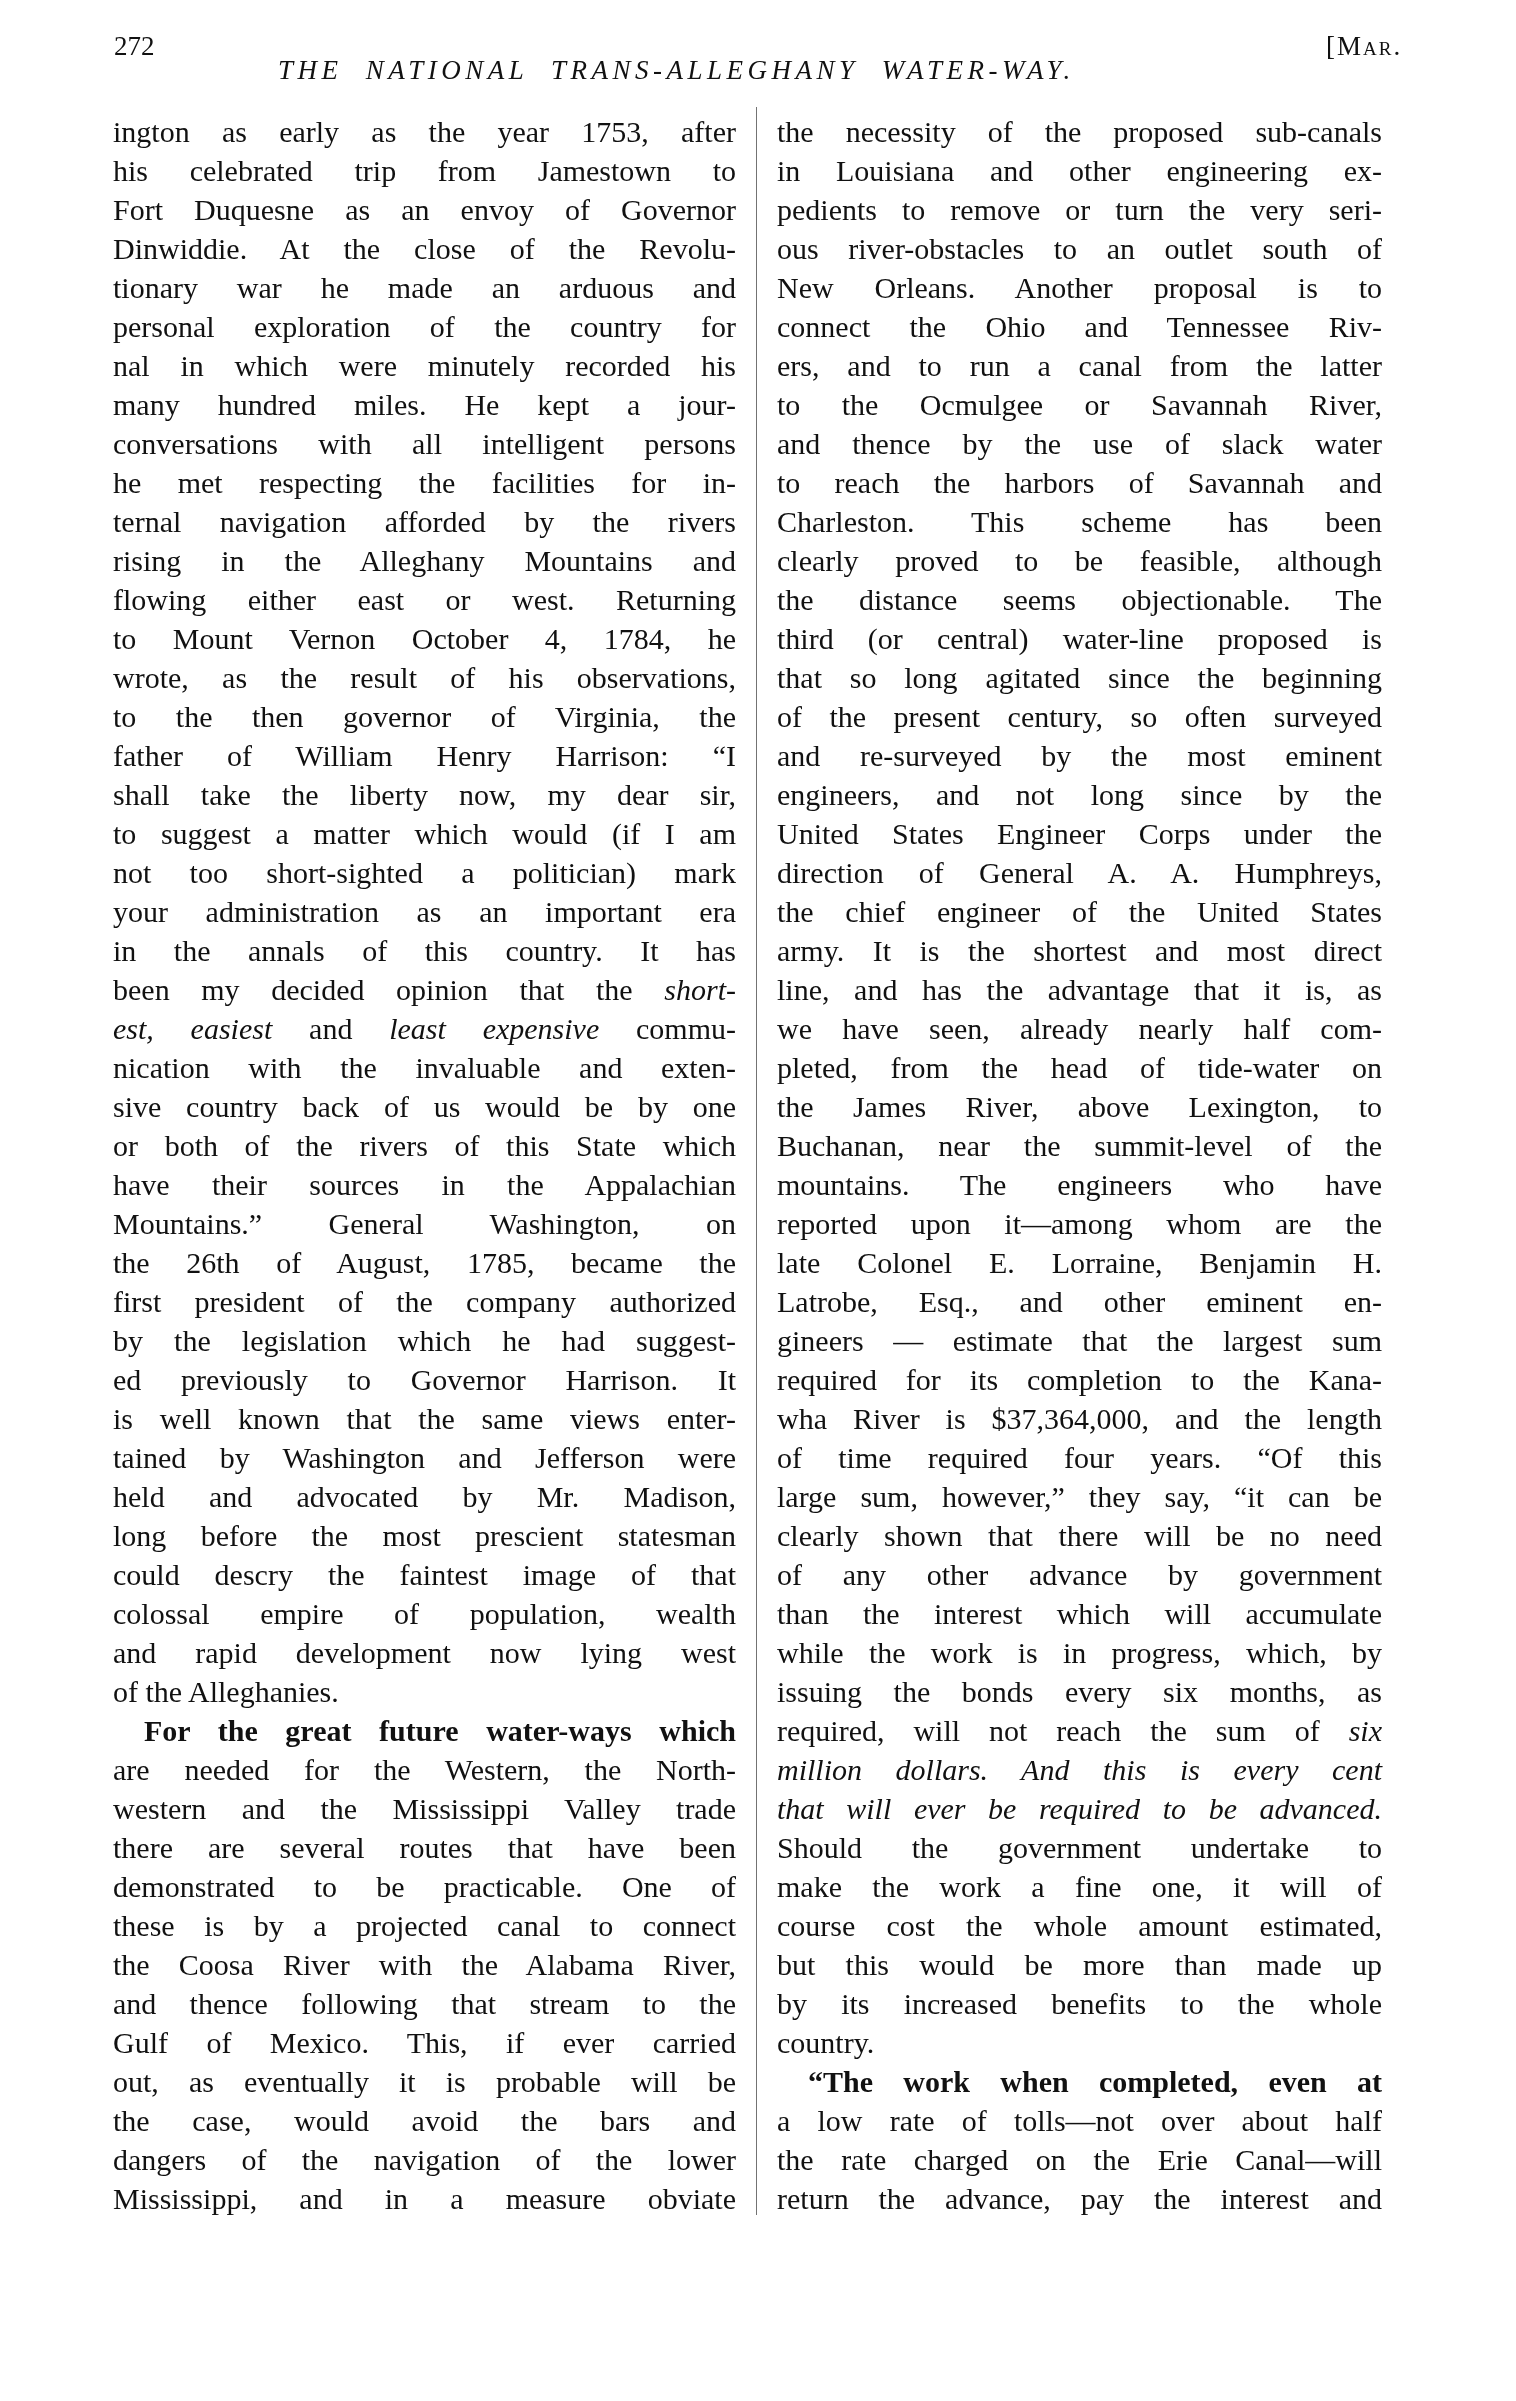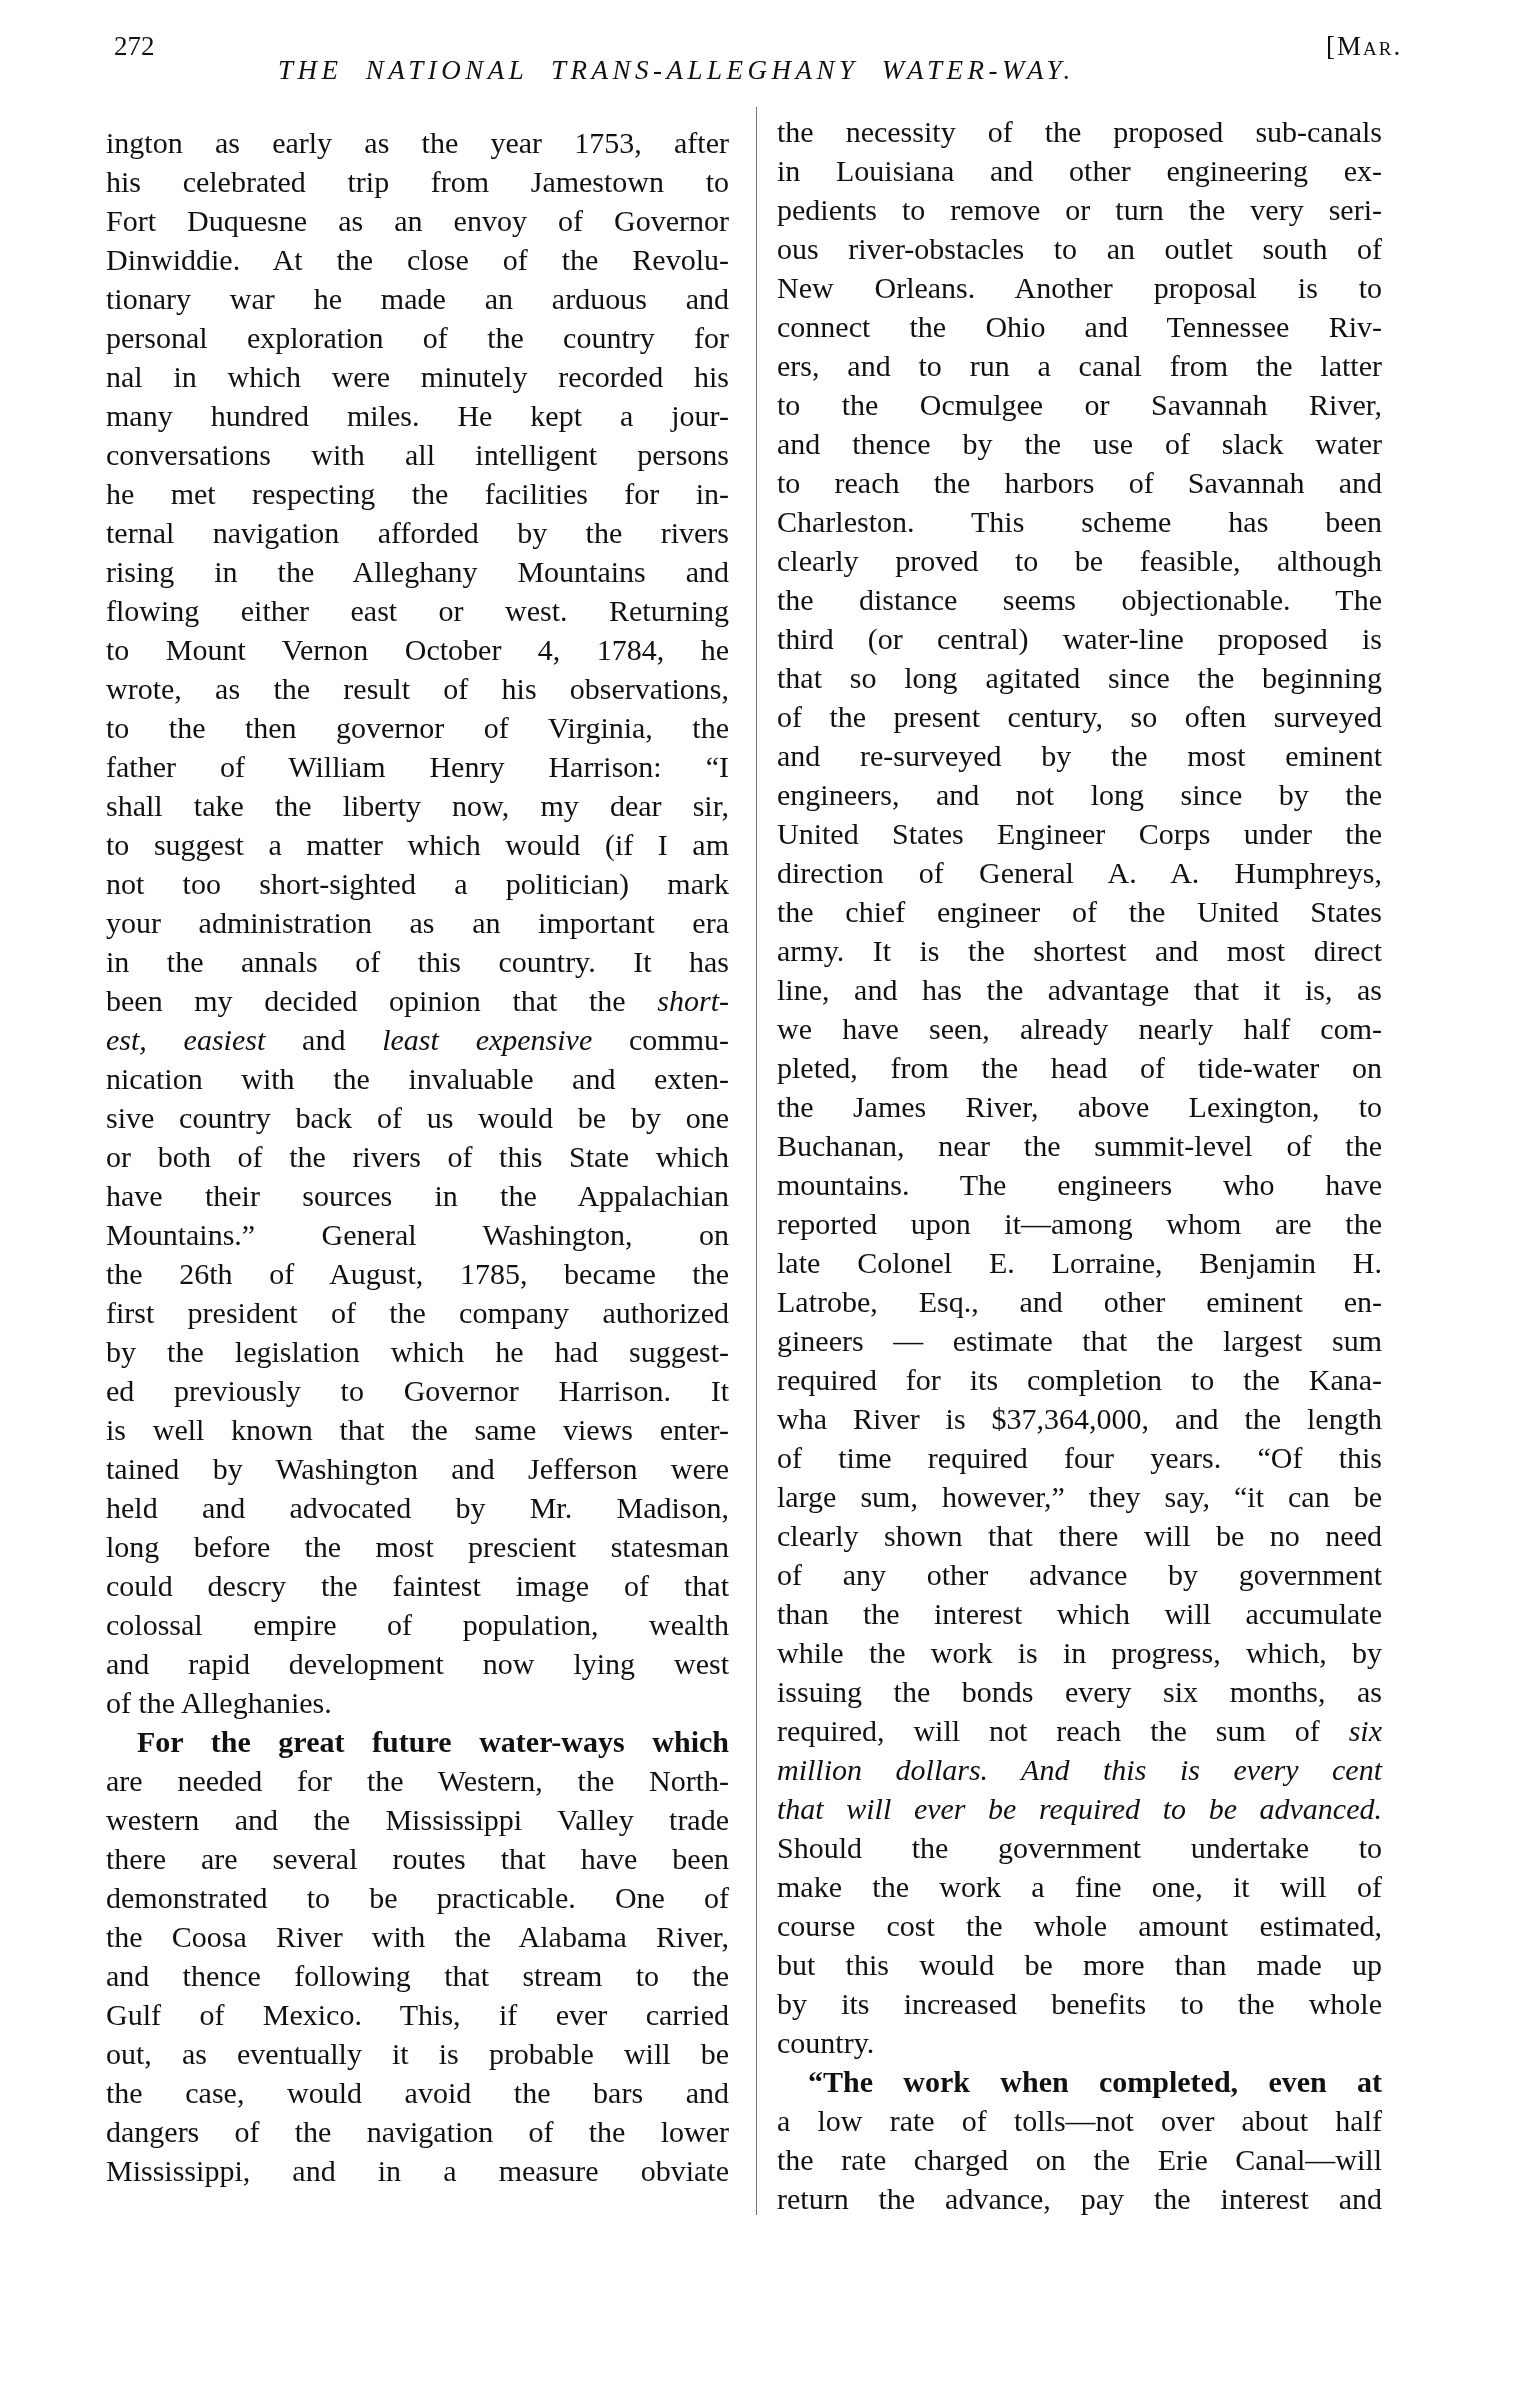--- a/index.html
+++ b/index.html
@@ -3,21 +3,21 @@
 <meta charset="utf-8">
 <style>
   html, body { margin: 0; padding: 0; background: #ffffff; }
   body { width: 1517px; height: 2401px; position: relative; overflow: hidden;
          font-family: "Liberation Serif", "DejaVu Serif", serif; color: #111; }
   .hdr { position: absolute; top: 26px; height: 40px; font-size: 27px; line-height: 40px; white-space: nowrap; }
   .pnum { left: 114px; }
   .title { left: 278px; font-style: italic; letter-spacing: 4.5px; word-spacing: 12px; margin-top: 24px; }
   .month { left: 1326px; font-variant: small-caps; letter-spacing: 2px; }
   .col { position: absolute; top: 112px; }
-  .col.left { left: 106px; width: 623px; margin-top: 11px; }
+  .col.left { left: 113px; width: 623px; }
   .col.right { left: 777px; width: 605px; }
   .line { height: 39px; line-height: 39px; font-size: 30px; text-align: justify; text-align-last: justify; white-space: nowrap; overflow: visible; }
   .line.last { text-align-last: left; }
   .line.indent { padding-left: 31px; font-weight: bold; }
   .line i { font-style: italic; }
   .rule { position: absolute; left: 756px; top: 107px; width: 1px; height: 2108px; background: #444; opacity: 0.75; }
 </style>
 </head>
 <body>
 
@@ -67,20 +67,21 @@
   <div class="line">long before the most prescient statesman</div>
   <div class="line">could descry the faintest image of that</div>
   <div class="line">colossal empire of population, wealth</div>
   <div class="line">and rapid development now lying west</div>
   <div class="line last">of the Alleghanies.</div>
   <div class="line indent">For the great future water-ways which</div>
   <div class="line">are needed for the Western, the North-</div>
   <div class="line">western and the Mississippi Valley trade</div>
   <div class="line">there are several routes that have been</div>
   <div class="line">demonstrated to be practicable.  One of</div>
+  <div class="line">these is by a projected canal to connect</div>
   <div class="line">the Coosa River with the Alabama River,</div>
   <div class="line">and thence following that stream to the</div>
   <div class="line">Gulf of Mexico.  This, if ever carried</div>
   <div class="line">out, as eventually it is probable will be</div>
   <div class="line">the case, would avoid the bars and</div>
   <div class="line">dangers of the navigation of the lower</div>
   <div class="line">Mississippi, and in a measure obviate</div>
 </div>
 
 <div class="col right">

